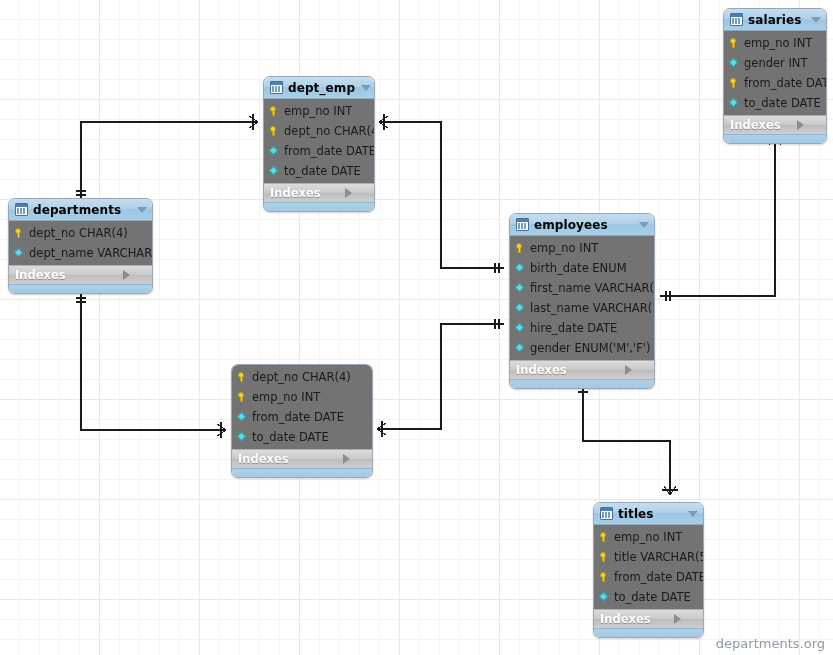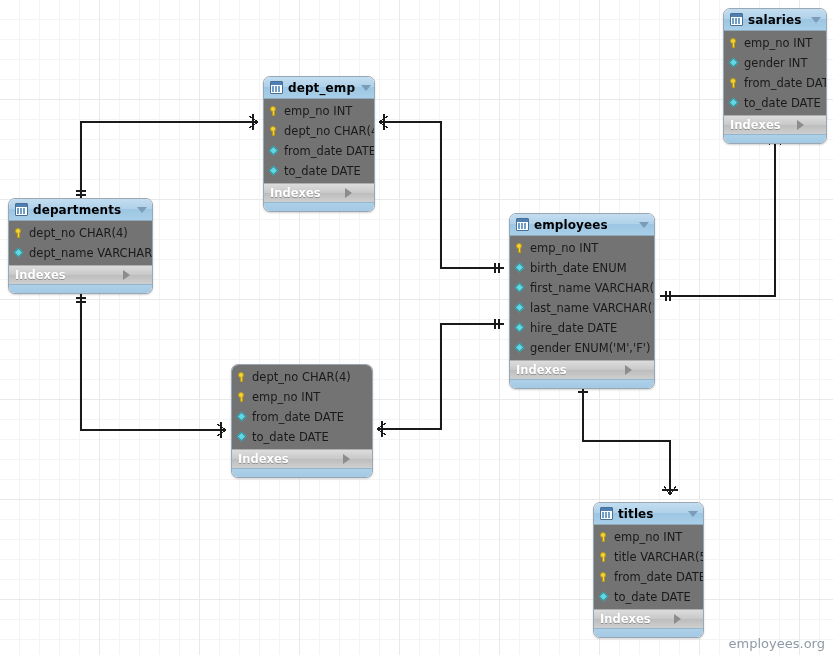--- a/index.html
+++ b/index.html
@@ -418,14 +418,14 @@
           </div>
         </div>
         <div class="tbl-indexes">
           <span class="idx-label">Indexes</span>
           <span class="idx-arrow"></span>
         </div>
         <div class="tbl-footer"></div>
       </div>
     </div>
 
-  <div class="watermark">employees.org</div>
+  <div class="watermark">departments.org</div>
 </div>
 
 </body></html>

